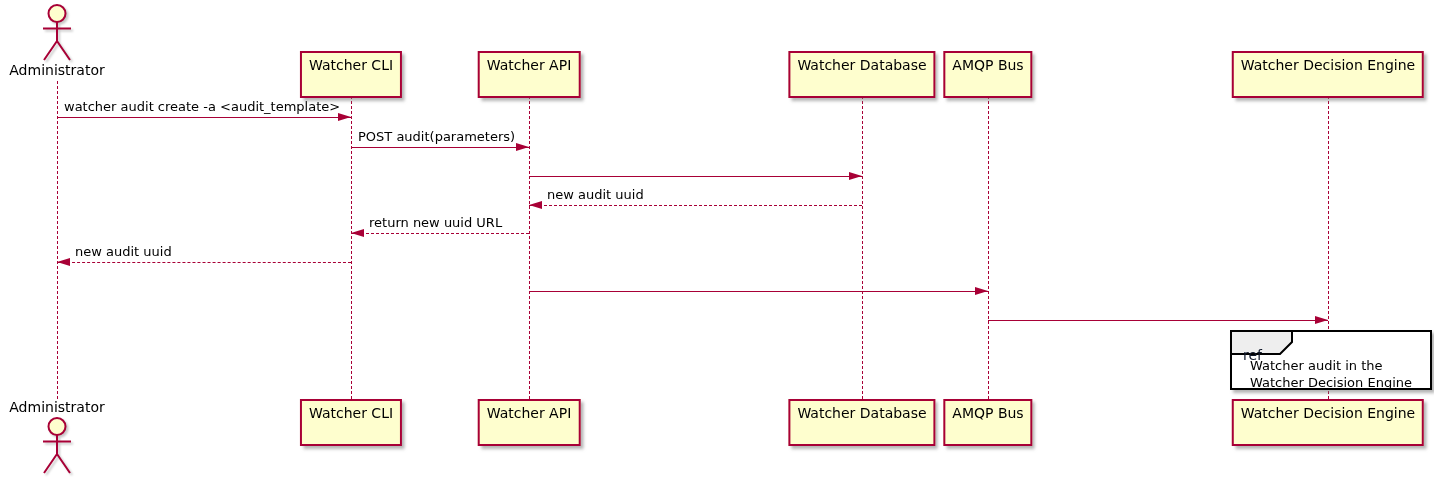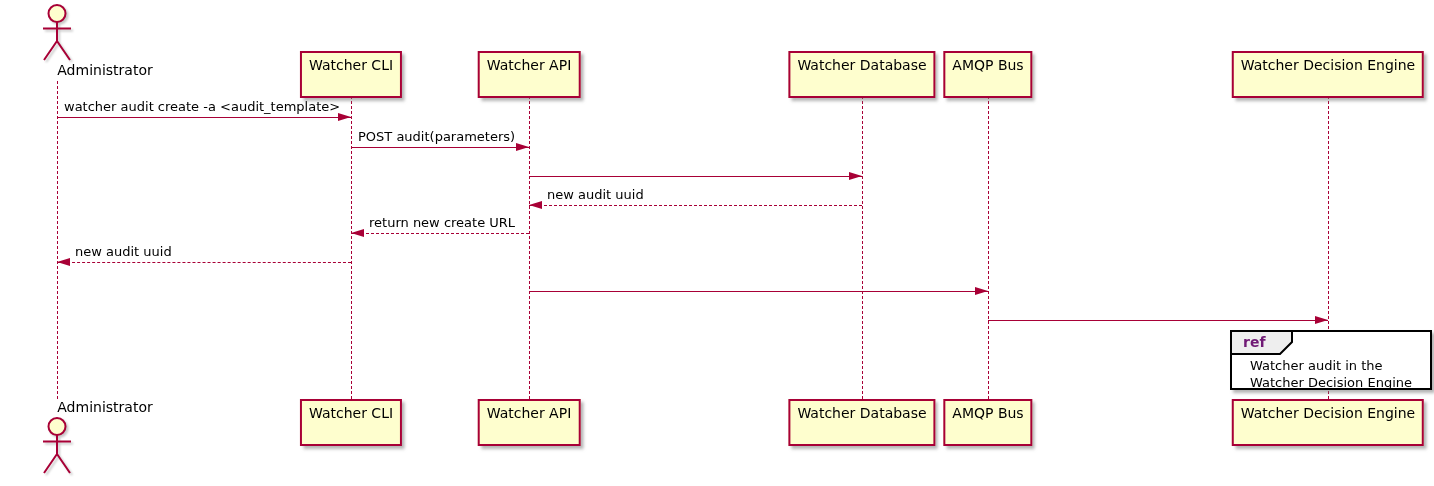--- a/index.html
+++ b/index.html
@@ -9,39 +9,39 @@
   }
   .lifeline { position: absolute; width: 0; border-left: 1px dashed var(--stroke); }
   .pbox {
     position: absolute; transform: translateX(-50%);
     background: var(--fill); border: 2px solid var(--stroke);
     padding: 4px 7px 22px 7px; font-size: 14px; line-height: 17px; color: #000;
     white-space: nowrap; box-shadow: 3px 3px 3px rgba(120,120,120,0.55);
   }
   .actor-label {
     position: absolute; transform: translateX(-50%);
-    font-size: 14px; line-height: 17px; color: #000; white-space: nowrap; margin-left: 48px;
+    font-size: 14px; line-height: 17px; color: #000; white-space: nowrap;
   }
   .actor-figure { position: absolute; filter: drop-shadow(2.5px 2.5px 1px rgba(0,0,0,0.22)); }
   .msg-line { position: absolute; height: 0; border-top: 1px solid var(--stroke); }
   .msg-line.dashed { border-top-style: dashed; }
   .arrowhead {
     position: absolute; width: 0; height: 0;
     border-top: 4px solid transparent; border-bottom: 4px solid transparent;
   }
   .arrowhead.right { border-left: 13px solid var(--stroke); }
   .arrowhead.left  { border-right: 13px solid var(--stroke); }
   .msg-label { position: absolute; font-size: 13px; line-height: 16px; color: #000; white-space: nowrap; }
   .ref-box {
     position: absolute; left: 1230px; top: 330px; width: 198px; height: 56px;
     background: #ffffff; border: 2px solid var(--refBorder);
     box-shadow: 3px 3px 3px rgba(120,120,120,0.55);
   }
   .ref-tab { position: absolute; top: -2px; left: -2px; }
-  .ref-keyword { position: absolute; top: 2px; left: 11px; font-size: 14px; font-weight: bold; color: #701a75; }
+  .ref-keyword { position: absolute; top: 15px; left: 11px; font-size: 14px; font-weight: normal; color: #0f172a; }
   .ref-text { position: absolute; left: 18px; top: 25px; font-size: 13px; line-height: 17px; color: #000; }
 </style>
 </head>
 <body>
 
 <div id="diagram" style="--stroke: #A80036; --fill: #FEFECE; --refBorder: #000000; background: rgb(255, 255, 255);">
     <div class="lifeline" style="left: 57px; top: 81px; height: 318px;"></div>
     <div class="lifeline" style="left: 351px; top: 81px; height: 318px;"></div>
     <div class="lifeline" style="left: 529px; top: 81px; height: 318px;"></div>
     <div class="lifeline" style="left: 862px; top: 81px; height: 318px;"></div>
@@ -53,21 +53,21 @@
     <div class="msg-line" style="left: 351px; top: 147px; width: 178px;"></div>
     <div class="arrowhead right" style="left: 516px; top: 143px;"></div>
     <div class="msg-label" style="left: 358px; top: 129px;">POST audit(parameters)</div>
     <div class="msg-line" style="left: 529px; top: 176px; width: 333px;"></div>
     <div class="arrowhead right" style="left: 849px; top: 172px;"></div>
     <div class="msg-line dashed" style="left: 529px; top: 205px; width: 333px;"></div>
     <div class="arrowhead left" style="left: 529px; top: 201px;"></div>
     <div class="msg-label" style="left: 547px; top: 187px;">new audit uuid</div>
     <div class="msg-line dashed" style="left: 351px; top: 233px; width: 178px;"></div>
     <div class="arrowhead left" style="left: 351px; top: 229px;"></div>
-    <div class="msg-label" style="left: 369px; top: 215px;">return new create URL</div>
+    <div class="msg-label" style="left: 369px; top: 215px;">return new uuid URL</div>
     <div class="msg-line dashed" style="left: 57px; top: 262px; width: 294px;"></div>
     <div class="arrowhead left" style="left: 57px; top: 258px;"></div>
     <div class="msg-label" style="left: 75px; top: 244px;">new audit uuid</div>
     <div class="msg-line" style="left: 529px; top: 291px; width: 459px;"></div>
     <div class="arrowhead right" style="left: 975px; top: 287px;"></div>
     <div class="msg-line" style="left: 988px; top: 320px; width: 340px;"></div>
     <div class="arrowhead right" style="left: 1315px; top: 316px;"></div>
     <div class="pbox" style="left: 351px; top: 51px;">Watcher CLI</div>
     <div class="pbox" style="left: 351px; top: 399px;">Watcher CLI</div>
     <div class="pbox" style="left: 529px; top: 51px;">Watcher API</div>

